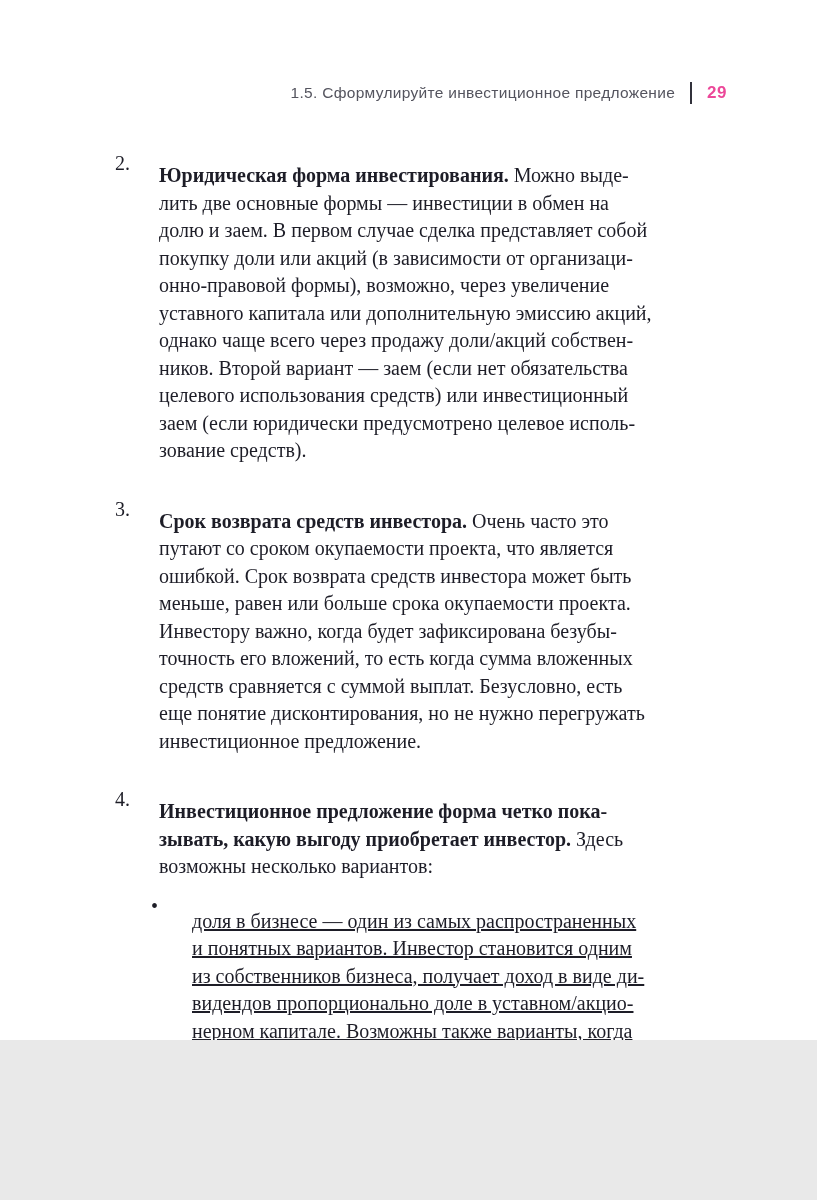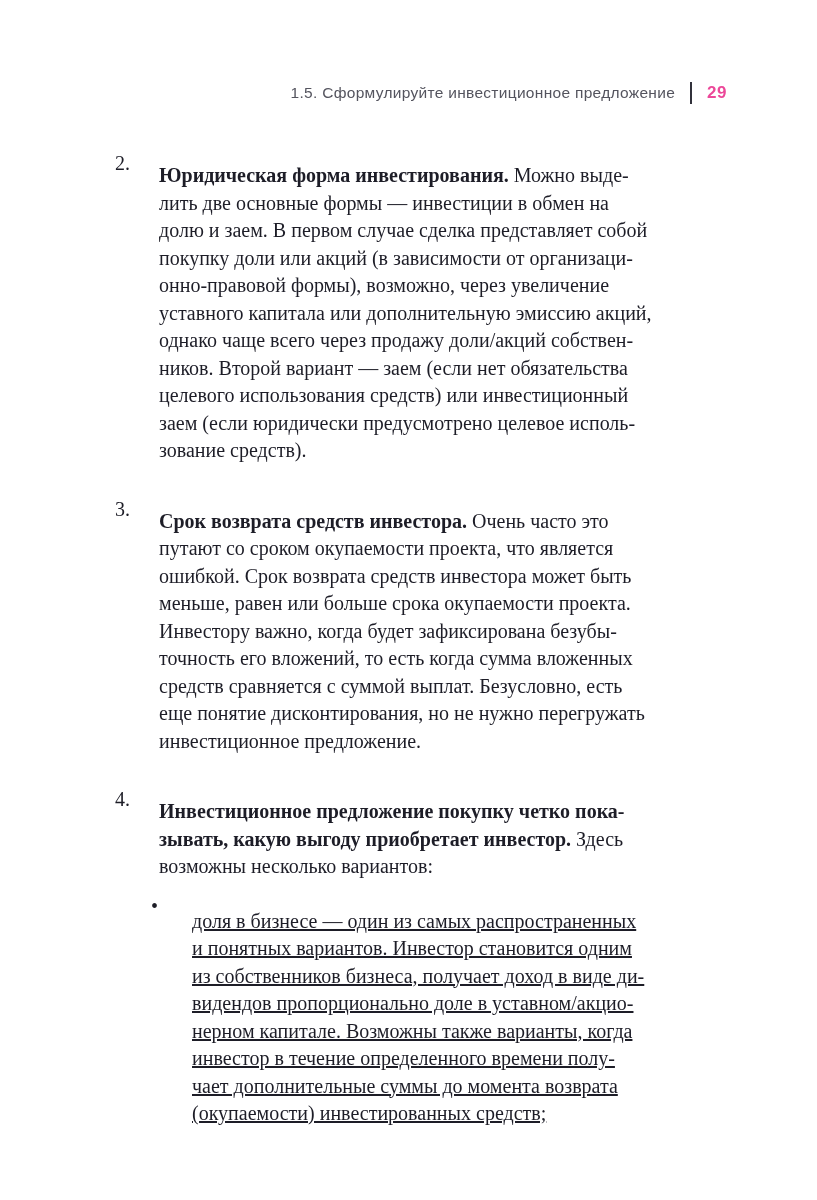--- a/index.html
+++ b/index.html
@@ -1,19 +1,19 @@
 <!DOCTYPE html>
 <html><head>
 <meta charset="utf-8">
 <style>
   html, body { margin: 0; padding: 0; background: #e9e9e9; }
   .page {
     position: relative;
     width: 817px;
-    height: 1200px;
+    height: 1040px;
     margin: 0 auto;
     background: #ffffff;
     font-family: "Liberation Serif", serif;
     color: #1d1d27;
     box-sizing: border-box;
     overflow: hidden;
   }
   .running-header {
     position: absolute;
     top: 82px;
@@ -125,21 +125,21 @@
 точность его вложений, то есть когда сумма вложенных
 средств сравняется с суммой выплат. Безусловно, есть
 еще понятие дисконтирования, но не нужно перегружать
 инвестиционное предложение.</span></p>
       </div>
     </div>
 
     <div class="item">
       <div class="item-number">4.</div>
       <div class="item-body">
-        <p class="item-text"><span class="lead">Инвестиционное предложение покупку четко пока-
+        <p class="item-text"><span class="lead">Инвестиционное предложение форма четко пока-
 зывать, какую выгоду приобретает инвестор.</span> <span>Здесь
 возможны несколько вариантов:</span></p>
         <div class="bullets">
           <div class="bullet-row">
             <div class="bullet-marker">•</div>
             <p class="bullet-text">доля в бизнесе — один из самых распространенных
 и понятных вариантов. Инвестор становится одним
 из собственников бизнеса, получает доход в виде ди-
 видендов пропорционально доле в уставном/акцио-
 нерном капитале. Возможны также варианты, когда

